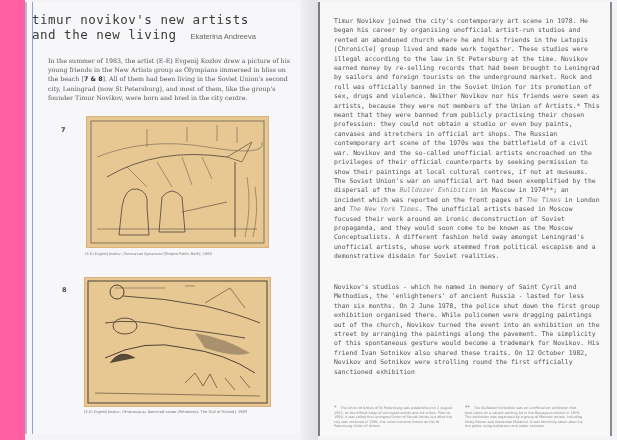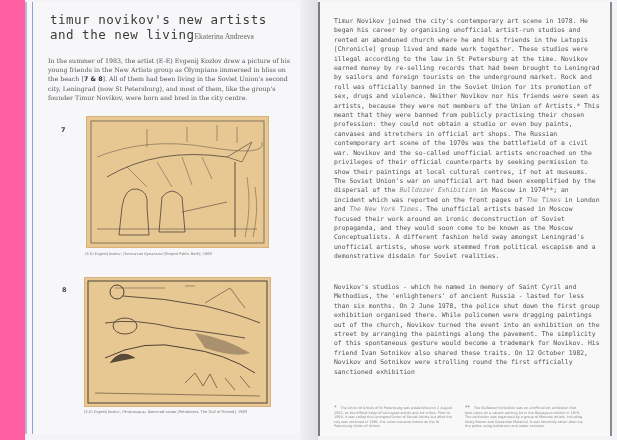--- a/index.html
+++ b/index.html
@@ -25,28 +25,28 @@
     position: absolute; left: 318px; top: 2px; width: 290px; height: 434px;
     background: #f8f8f9;
     border-left: 2px solid #7c7c7c;
     border-right: 2px solid #8a8a8a;
   }
   .gutter-shadow {
     position: absolute; left: 300px; top: 0; width: 18px; height: 440px;
     background: linear-gradient(to right, #f1f1f3, #e0e0e2);
   }
   .title {
-    position: absolute; left: 50px; top: 12px;
+    position: absolute; left: 32px; top: 12px;
     font-family: "DejaVu Sans Mono", monospace;
     font-size: 12.5px; line-height: 15px; color: #3a3a3a;
     letter-spacing: 0.5px;
   }
   .author {
-    font-family: Liberation Serif, serif; font-size: 7.5px; color: #666;
-    letter-spacing: 0; margin-left: 0;
+    font-family: Liberation Sans, sans-serif; font-size: 7.5px; color: #666;
+    letter-spacing: 0; margin-left: 14px;
   }
   .intro {
     position: absolute; left: 48px; top: 56px; width: 250px;
     font-family: "DejaVu Serif", serif;
     font-size: 6.3px; line-height: 9.2px; color: #555;
   }
   .intro b { font-family: "DejaVu Sans", sans-serif; color: #333; }
   .fig-num {
     position: absolute; font-family: "DejaVu Sans", sans-serif;
     font-size: 6.5px; color: #444; font-weight: bold;

